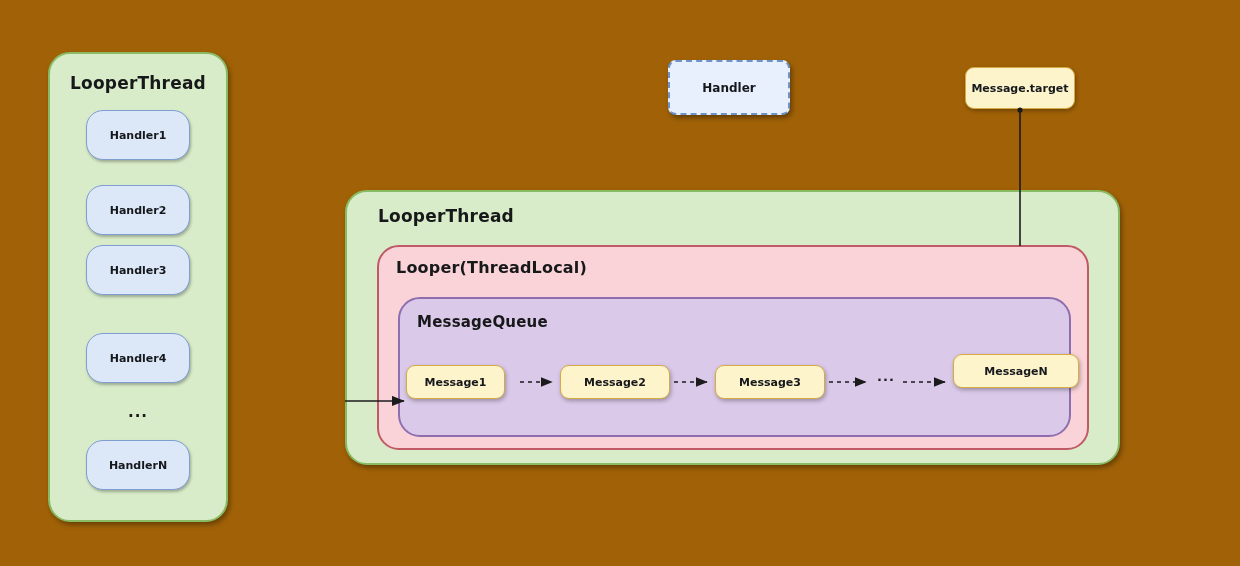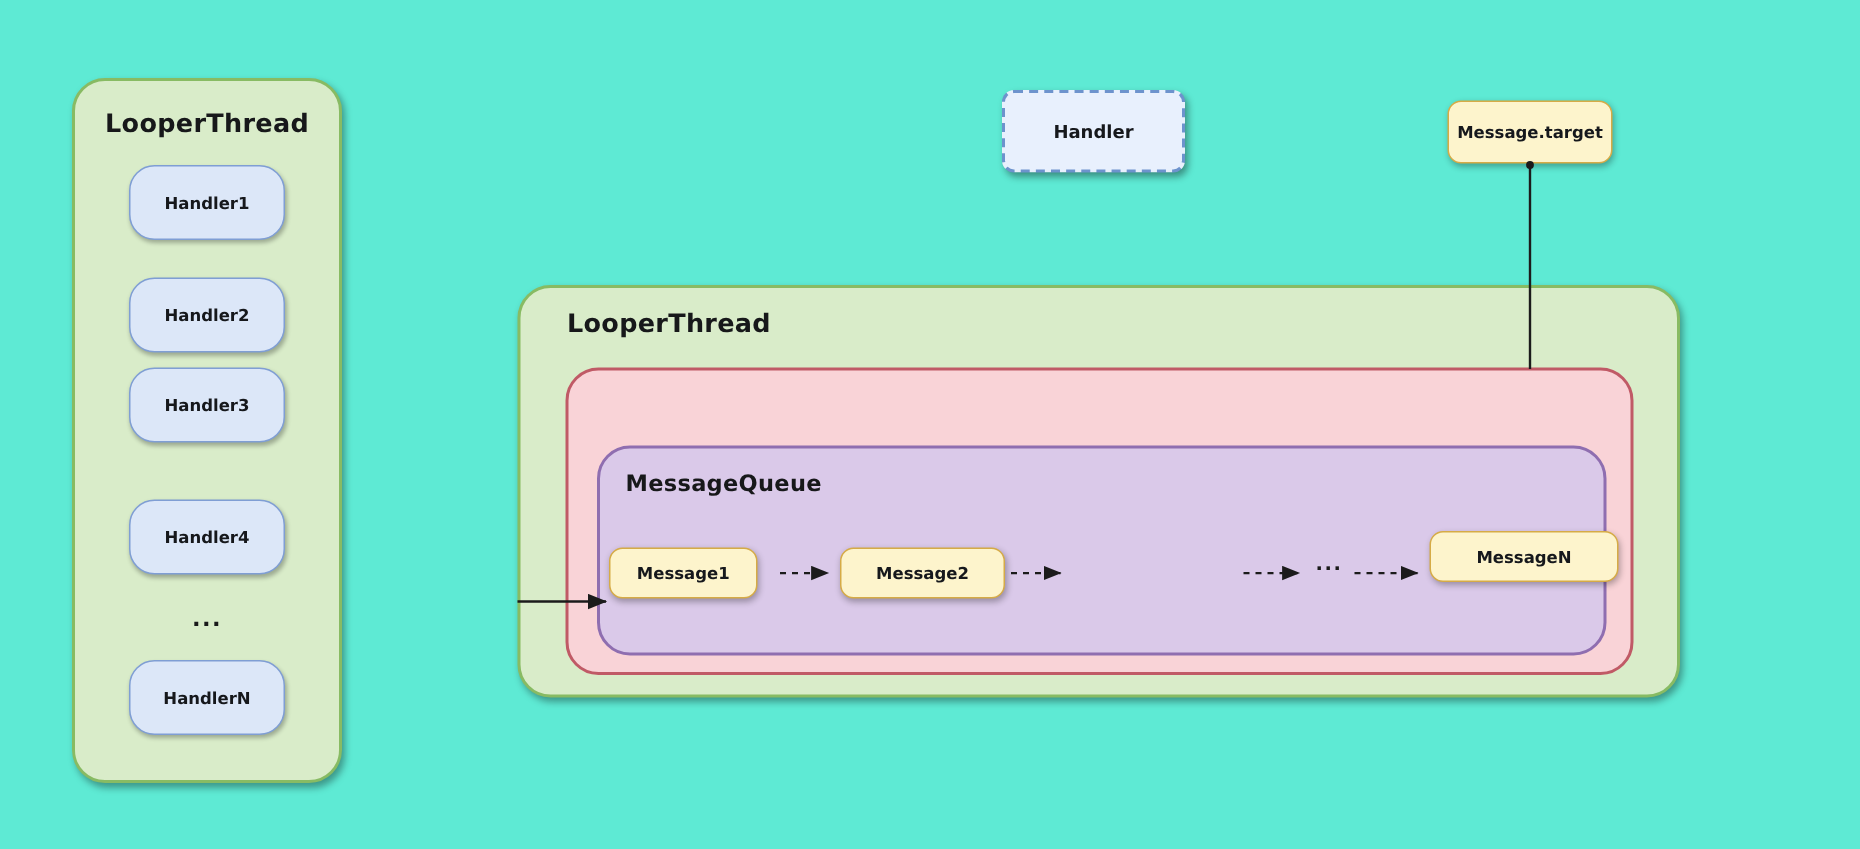--- a/index.html
+++ b/index.html
@@ -4,21 +4,21 @@
 <style>
   html, body {
     margin: 0;
     padding: 0;
     background: #000000;
   }
   #canvas {
     position: relative;
     width: 1240px;
     height: 566px;
-    background: #5eead4;
+    background: #a16207;
     font-family: "DejaVu Sans", sans-serif;
     overflow: hidden;
   }
 
   
   .box {
     position: absolute;
     box-sizing: border-box;
     display: flex;
     align-items: center;
@@ -131,29 +131,31 @@
   <div class="box handler-dashed" style="left:623px; top:60px; width:122px; height:55px;margin-left:45px;">Handler</div>
 
   <div class="box msg-node" style="left:965px; top:67px; width:110px; height:42px;">Message.target</div>
 
   <div class="container-box green" style="left:345px; top:190px; width:775px; height:275px;"></div>
 
   <div class="container-title" style="left:378px; top:206px; font-size:17px;">LooperThread</div>
 
   <div class="container-box pink" style="left:377px; top:245px; width:712px; height:205px;"></div>
 
+  <div class="container-title" style="left:396px; top:258px; font-size:16px;">Looper(ThreadLocal)</div>
 
   <div class="container-box purple" style="left:398px; top:297px; width:673px; height:140px;"></div>
 
   <div class="container-title" style="left:417px; top:313px; font-size:15px;">MessageQueue</div>
 
   <div class="box msg-node" style="left:406px; top:365px; width:99px; height:34px;">Message1</div>
 
   <div class="box msg-node" style="left:560px; top:365px; width:110px; height:34px;">Message2</div>
 
+  <div class="box msg-node" style="left:715px; top:365px; width:110px; height:34px;">Message3</div>
 
   <div class="ellipsis" style="left:875px; top:370px; width:22px; text-align:center; font-size:13px;">...</div>
 
   <div class="box msg-node" style="left:953px; top:354px; width:126px; height:34px;">MessageN</div>
 
   <svg class="edges" viewBox="0 0 1240 566">
     <defs>
       <marker id="arrow-solid" markerWidth="9" markerHeight="9" refX="7.5" refY="3.2" orient="auto" markerUnits="strokeWidth">
         <path d="M0,0 L8,3.2 L0,6.4 z" fill="#1b1b1b"></path>
       </marker>

